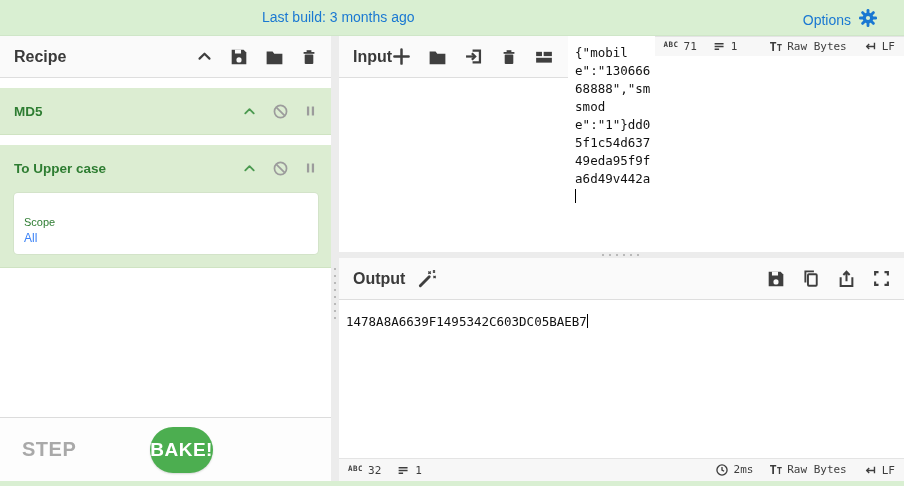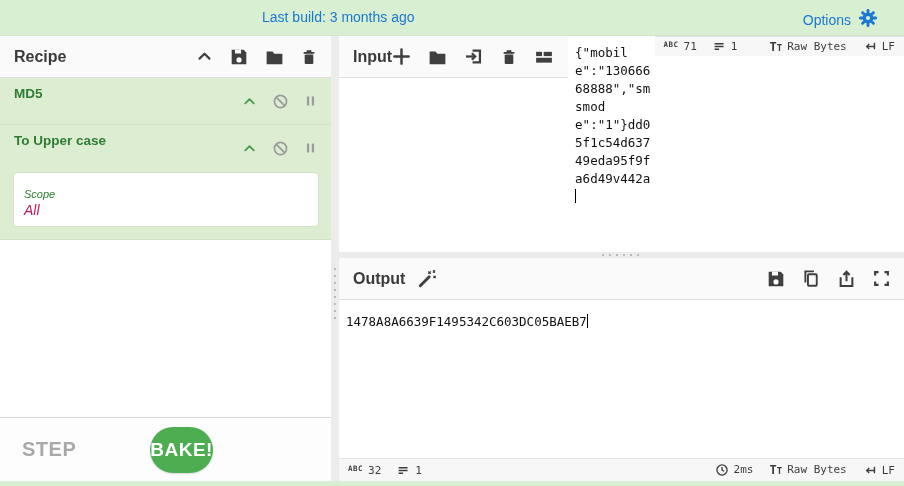--- a/index.html
+++ b/index.html
@@ -47,31 +47,30 @@
     height: 42px; background: #fafafa; border-bottom: 1px solid #dedede;
     display: flex; align-items: center; padding: 0 14px; flex: none;
   }
   .panel-title { font-size: 16px; font-weight: bold; color: #3a3a3a; }
   .header-icons { margin-left: auto; display: flex; align-items: center; gap: 17px; color: #3f3f3f; }
   .icon { display: flex; align-items: center; justify-content: center; cursor: pointer; }
   .icon svg { display: block; }
   
   .rec-list { flex: 1; overflow: hidden; background: #fff; }
   .op { background: #dcedd2; border-bottom: 1px solid #cfe3c2; cursor: grab; }
-  .op-head { height: 46px; display: flex; padding: 8px 14px; }
+  .op-head { height: 46px; display: flex; align-items: center; padding: 8px 14px; margin-top: 10px; }
   .op-title { font-size: 13.5px; font-weight: bold; color: #2e7d32; }
   .op-controls { margin-left: auto; display: flex; align-items: center; gap: 15px; }
   .ingredient {
     margin: 2px 13px 13px 14px; background: #fff; border-radius: 4px;
-    padding: 14px 10px 6px; box-shadow: 0 0 0 1px rgba(0,0,0,0.04);
+    padding: 22px 10px 6px; box-shadow: 0 0 0 1px rgba(0,0,0,0.04);
     cursor: pointer;
-    font-style: italic;
   }
   .ing-label { font-size: 11px; color: #2e7d32; line-height: 14px; }
-  .ing-value { font-size: 14px; color: #be185d; line-height: 19px; }
+  .ing-value { font-size: 12px; color: #3b82f6; line-height: 19px; }
   
   .controls {
     height: 64px; flex: none; border-top: 1px solid #dcdcdc; background: #fdfdfd;
     display: flex; align-items: center; gap: 44px;
   }
   .step-btn {
     margin-left: 22px; font-size: 20px; font-weight: bold; color: #a9a9a9;
     letter-spacing: 0.5px; cursor: pointer; background: none; border: none;
     font-family: "Liberation Sans", sans-serif;
   }

